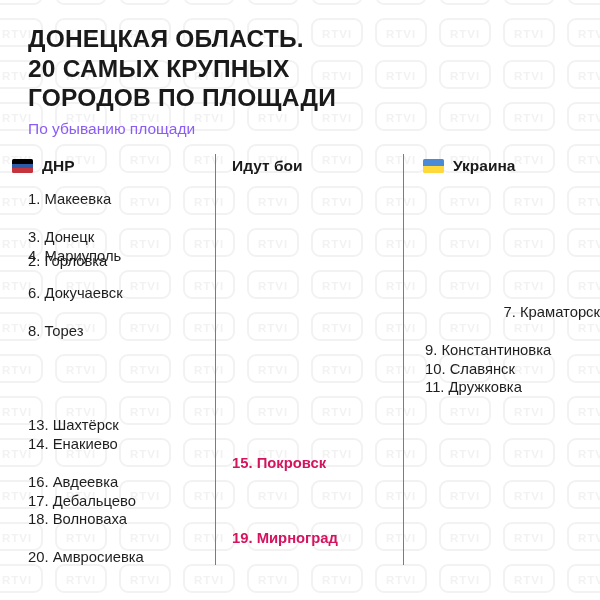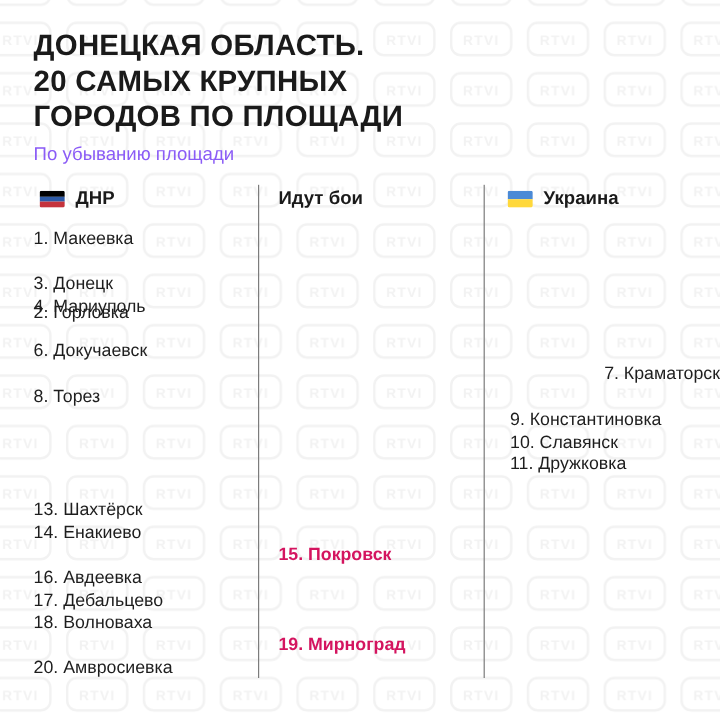--- a/index.html
+++ b/index.html
@@ -57,21 +57,21 @@
     top: 156px;
     height: 20px;
     display: flex;
     align-items: center;
     gap: 9px;
     font-size: 15.5px;
     font-weight: 700;
     color: #1a1a1a;
     white-space: nowrap;
   }
-  #hdr-dnr { left: 33px; }
+  #hdr-dnr { left: 12px; }
   #hdr-fighting { left: 232px; }
   #hdr-ukraine { left: 423px; }
 
   .flag {
     display: flex;
     flex-direction: column;
     width: 21px; height: 14px;
     border-radius: 1.5px;
     overflow: hidden;
     flex: 0 0 auto;

